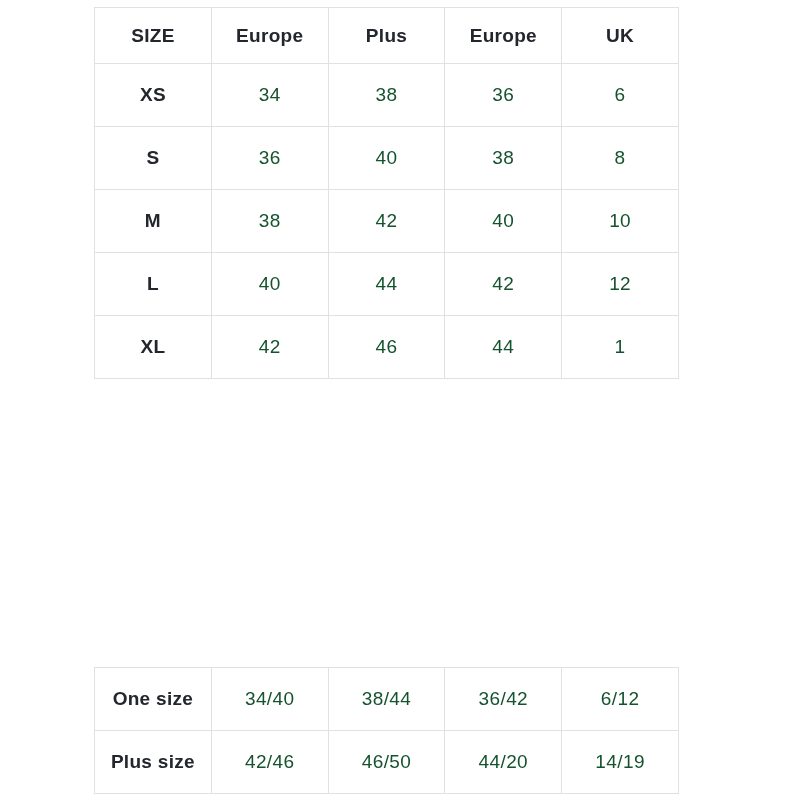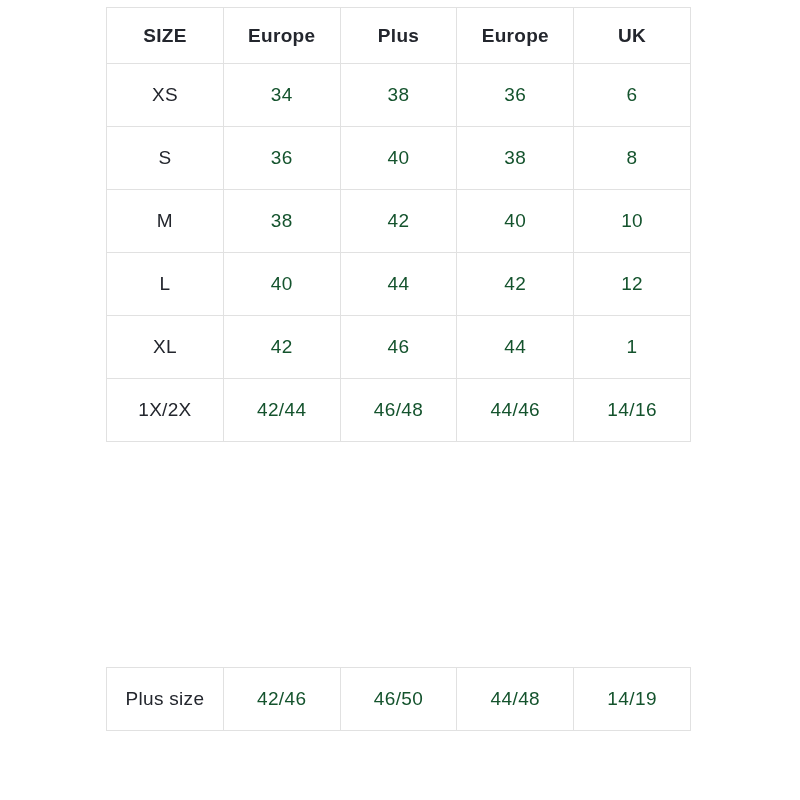--- a/index.html
+++ b/index.html
@@ -10,21 +10,21 @@
   .page {
     position: relative;
     width: 800px;
     height: 800px;
     background: #ffffff;
     font-family: "Liberation Sans", sans-serif;
     overflow: hidden;
   }
   table.size-table {
     position: absolute;
-    left: 106px;
+    left: 94px;
     width: 585px;
     border-collapse: collapse;
     table-layout: fixed;
     background: #ffffff;
   }
   table.size-table.main { top: 7px; }
   table.size-table.secondary { top: 667px; }
 
   .size-table th,
   .size-table td {
@@ -42,21 +42,21 @@
     letter-spacing: 0.3px;
   }
   .size-table td {
     height: 62px;
     font-size: 19px;
     font-weight: normal;
     color: #14532d;
     letter-spacing: 0.4px;
   }
   .size-table td.size-label {
-    font-weight: normal;
+    font-weight: bold;
     color: #23262d;
     letter-spacing: 0.3px;
   }
 </style>
 </head>
 <body>
 
 <div class="page">
   <table class="size-table main">
       <thead>
@@ -97,33 +97,33 @@
           <td class="value">42</td>
           <td class="value">12</td>
         </tr>
         <tr>
           <td class="size-label">XL</td>
           <td class="value">42</td>
           <td class="value">46</td>
           <td class="value">44</td>
           <td class="value">1</td>
         </tr>
-        <tr>
-          <td class="size-label">1X/2X</td>
-          <td class="value">42/44</td>
-          <td class="value">46/48</td>
-          <td class="value">44/46</td>
-          <td class="value">14/16</td>
-        </tr>
       </tbody>
     </table>
   <table class="size-table secondary">
       <tbody>
         <tr>
+          <td class="size-label">One size</td>
+          <td class="value">34/40</td>
+          <td class="value">38/44</td>
+          <td class="value">36/42</td>
+          <td class="value">6/12</td>
+        </tr>
+        <tr>
           <td class="size-label">Plus size</td>
           <td class="value">42/46</td>
           <td class="value">46/50</td>
-          <td class="value">44/48</td>
+          <td class="value">44/20</td>
           <td class="value">14/19</td>
         </tr>
       </tbody>
     </table>
 </div>
 
 </body></html>

